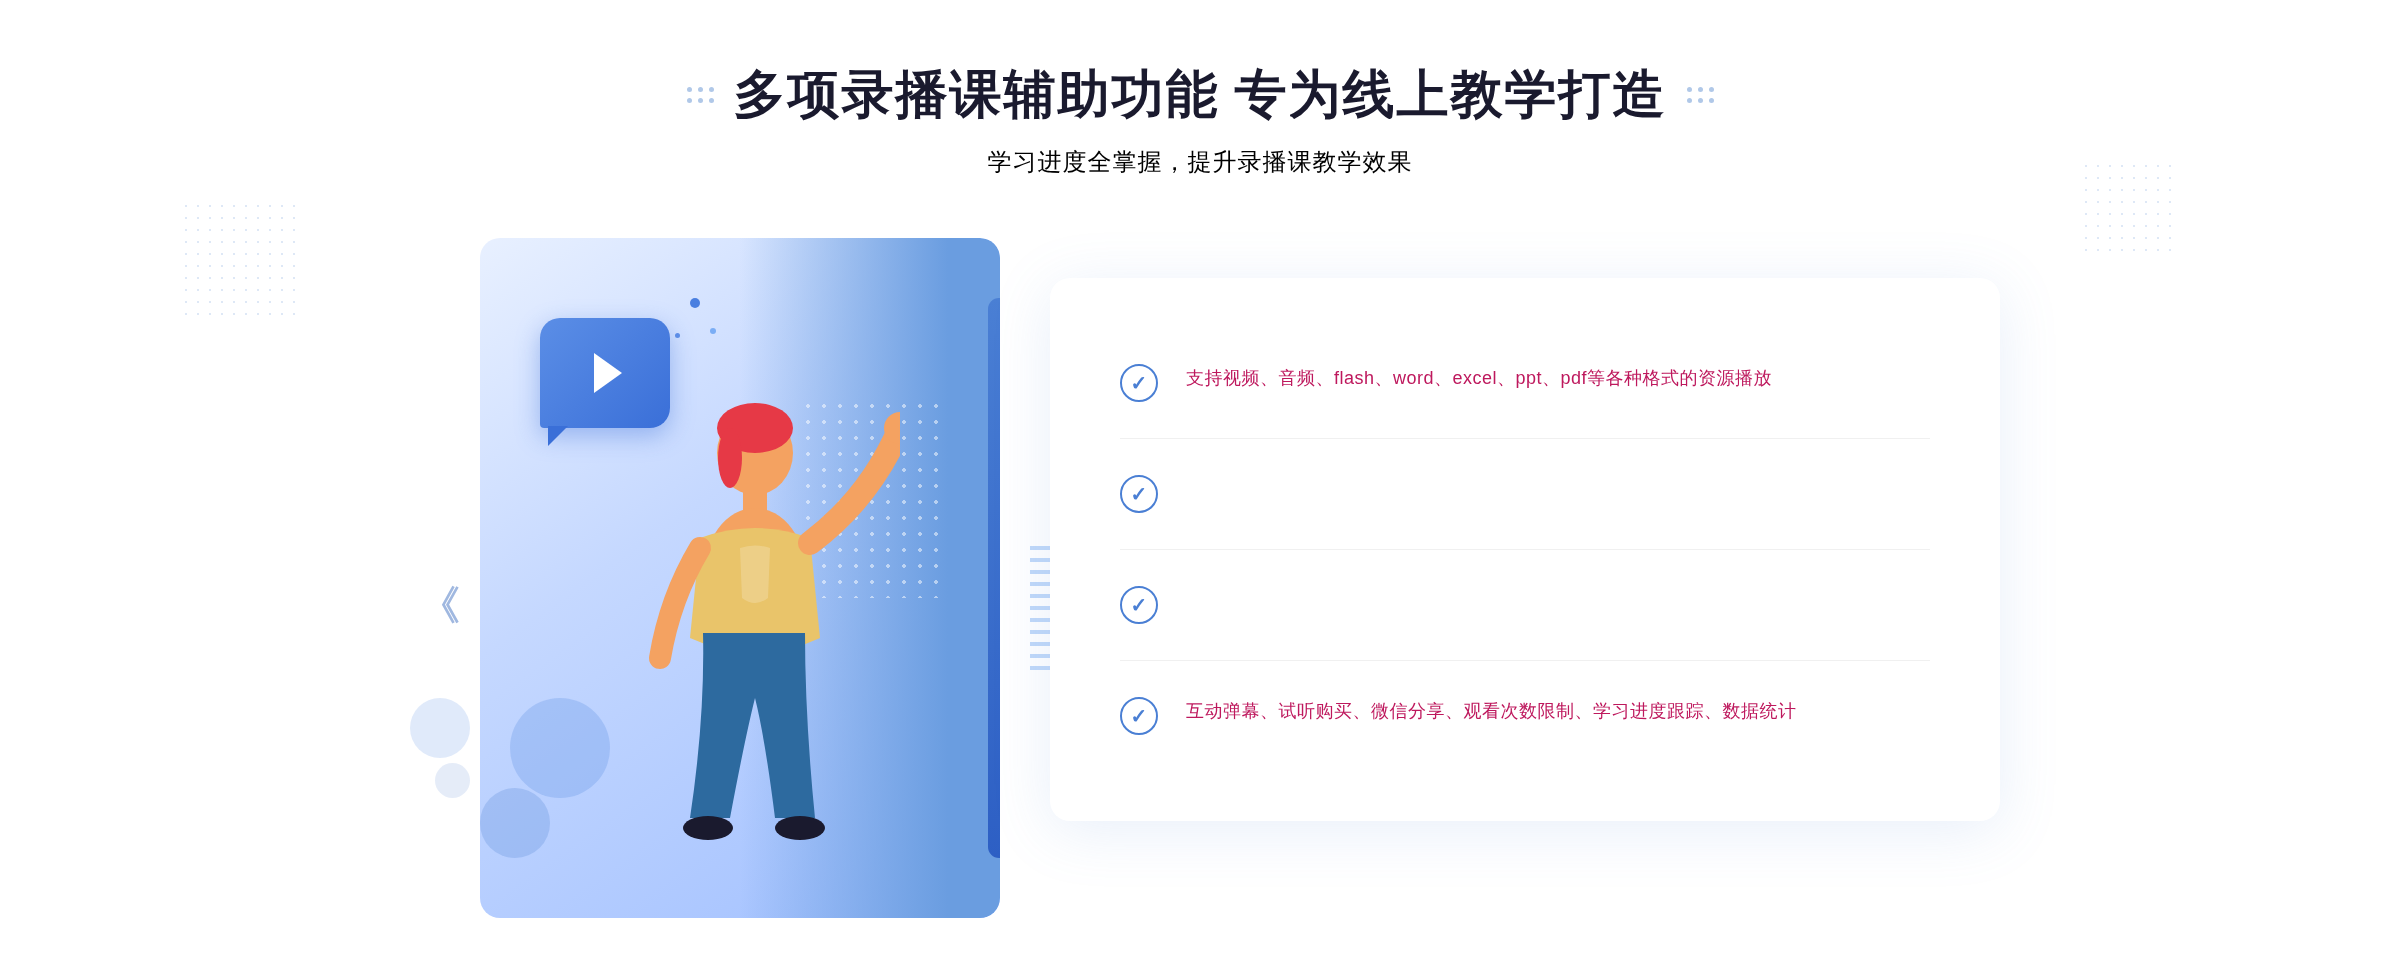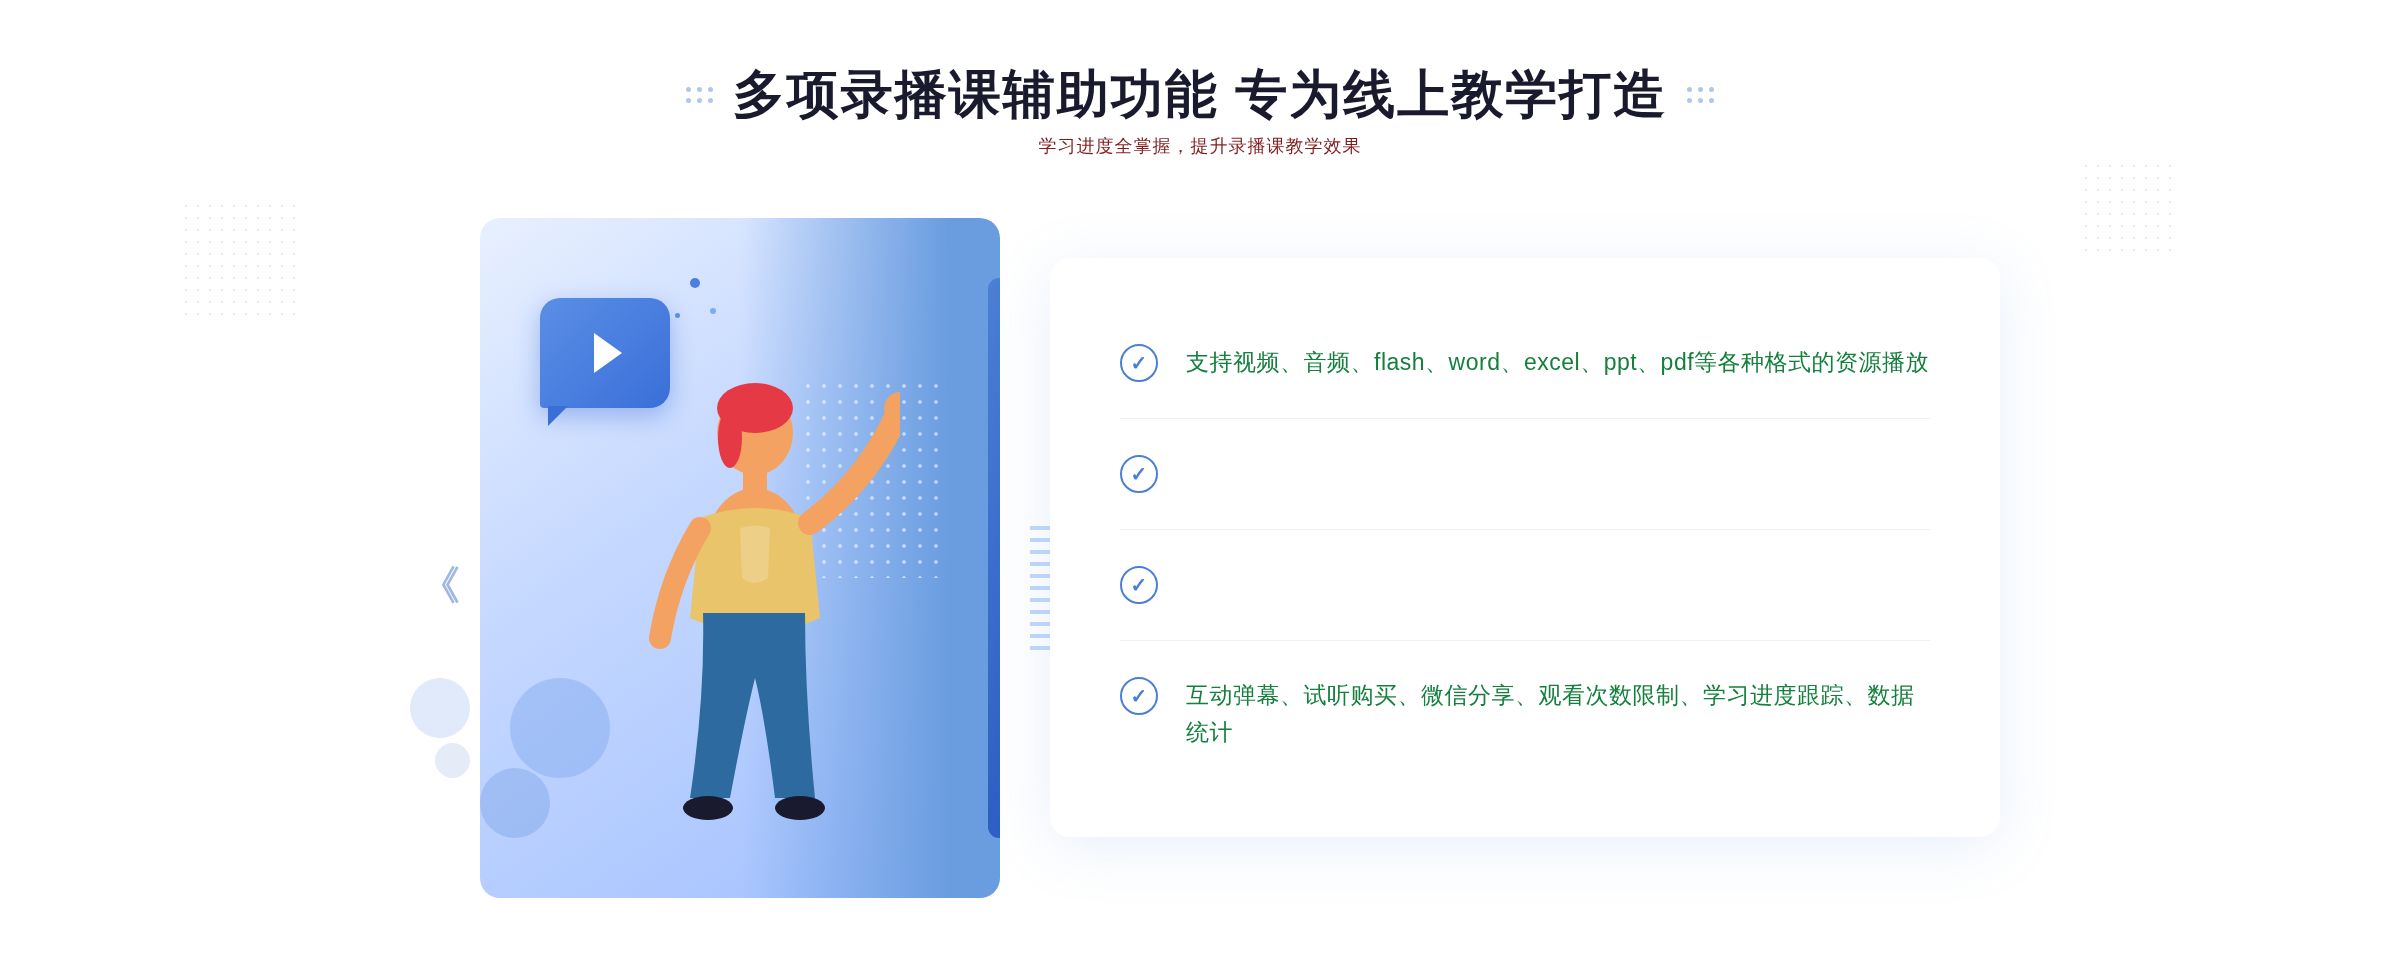--- a/index.html
+++ b/index.html
@@ -49,20 +49,21 @@
       background-image: radial-gradient(circle, #c8d8f0 1.5px, transparent 1.5px);
       background-size: 12px 12px;
       opacity: 0.6;
     }
 
     
     .header-section {
       text-align: center;
       margin-bottom: 60px;
       position: relative;
+      font-family: Liberation Serif, serif;
     }
 
     .header-decorators {
       display: flex;
       align-items: center;
       justify-content: center;
       gap: 20px;
     }
 
     .header-dots-left,
@@ -86,23 +87,23 @@
     }
 
     .main-title {
       font-size: 52px;
       font-weight: 700;
       color: #1a1a2e;
       letter-spacing: 2px;
     }
 
     .subtitle {
-      margin-top: 4px;
-      font-size: 18px;
-      color: #7f1d1d;
+      margin-top: 16px;
+      font-size: 24px;
+      color: #000000;
       letter-spacing: 1px;
     }
 
     
     .main-content {
       display: flex;
       align-items: flex-start;
       width: 1600px;
       gap: 0;
       position: relative;
@@ -328,22 +329,22 @@
     }
 
     .check-mark {
       color: #4a7fd4;
       font-size: 20px;
       font-weight: bold;
       line-height: 1;
     }
 
     .feature-text {
-      font-size: 23px;
-      color: #15803d;
+      font-size: 18px;
+      color: #be185d;
       line-height: 1.6;
       letter-spacing: 0.5px;
     }
   </style>
 </head>
 <body>
 
 <div class="page-container">
 
   <div class="dots-left"></div>

